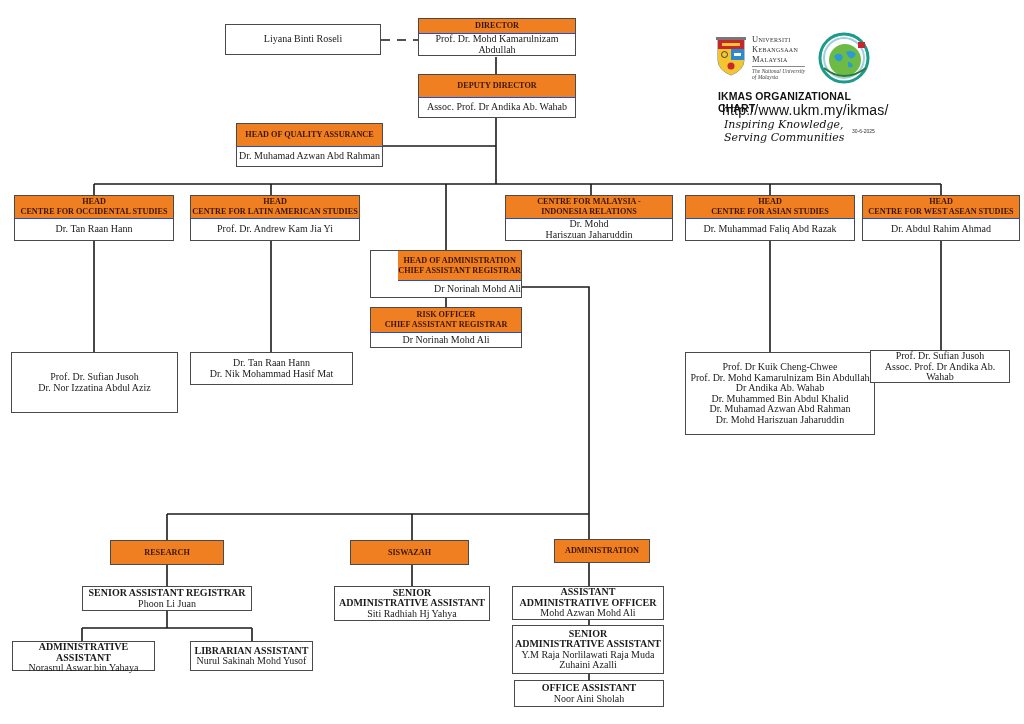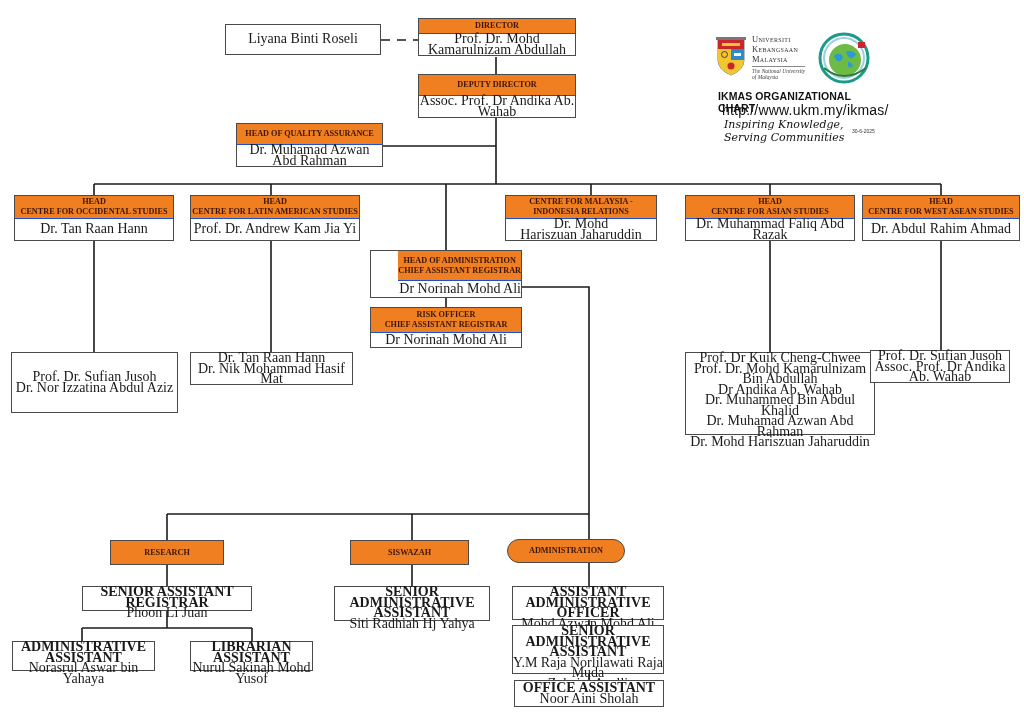--- a/index.html
+++ b/index.html
@@ -5,21 +5,21 @@
   html, body { margin:0; padding:0; }
   body { width:1024px; height:724px; background:#ffffff; position:relative; overflow:hidden;
          font-family:"Liberation Serif","DejaVu Serif",serif; color:#1a1a1a; }
   #lines { position:absolute; left:0; top:0; width:1024px; height:724px; pointer-events:none; }
   .node { position:absolute; box-sizing:border-box; border:1px solid #4a4a4a; background:#fff;
           display:flex; flex-direction:column; }
   .node .hd { background:#f07f22; color:#3a1508; font-weight:bold; font-size:8.2px; text-align:center;
               display:flex; flex-direction:column; justify-content:center; line-height:10px;
               border-bottom:1px solid #1d4ed8; }
   .node .bd { flex:1; display:flex; flex-direction:column; justify-content:center; align-items:center;
-              font-size:14px; line-height:10.5px; text-align:center; }
+              font-size:10px; line-height:10.5px; text-align:center; }
   .node.solo { background:#f07f22; justify-content:center; align-items:center; }
   .node.solo .hd { border-bottom:none; }
   .node.plain .bd .t { font-weight:bold; }
   .logo-area { position:absolute; left:710px; top:28px; width:180px; height:108px; }
   .ukm-crest { position:absolute; left:6px; top:8px; width:30px; height:40px; }
   .ukm-name { position:absolute; left:42px; top:6px; font-size:8.5px; line-height:10px; color:#333;
               letter-spacing:0.3px; font-variant:small-caps; }
   .ukm-sub { position:absolute; left:42px; top:38px; font-size:5.5px; line-height:6px; color:#444; font-style:italic;
              border-top:1px solid #888; padding-top:1px; }
   .ikmas-logo { position:absolute; left:108px; top:4px; width:52px; height:52px; }
@@ -147,21 +147,21 @@
     </div>
     <div class="node" style="left: 190px; top: 195px; width: 170px; height: 46px;">
       <div class="hd" style="height: 22px;">
         <div>HEAD</div>
         <div>CENTRE FOR LATIN AMERICAN STUDIES</div>
       </div>
       <div class="bd">
         <div>Prof. Dr. Andrew Kam Jia Yi</div>
       </div>
     </div>
-    <div class="node" style="left: 505px; top: 195px; width: 152px; height: 46px;">
+    <div class="node" style="left: 505px; top: 195px; width: 168px; height: 46px;">
       <div class="hd" style="height: 22px;">
         <div>CENTRE FOR MALAYSIA -</div>
         <div>INDONESIA RELATIONS</div>
       </div>
       <div class="bd">
         <div>Dr. Mohd</div>
         <div>Hariszuan Jaharuddin</div>
       </div>
     </div>
     <div class="node" style="left: 685px; top: 195px; width: 170px; height: 46px;">
@@ -231,21 +231,21 @@
     <div class="node solo" style="left: 110px; top: 540px; width: 114px; height: 25px;">
       <div class="hd">
         <div>RESEARCH</div>
       </div>
     </div>
     <div class="node solo" style="left: 350px; top: 540px; width: 119px; height: 25px;">
       <div class="hd">
         <div>SISWAZAH</div>
       </div>
     </div>
-    <div class="node solo" style="left: 507px; top: 539px; width: 118px; height: 24px; border-radius: 12px;">
+    <div class="node solo" style="left: 554px; top: 539px; width: 96px; height: 24px;">
       <div class="hd">
         <div>ADMINISTRATION</div>
       </div>
     </div>
     <div class="node plain" style="left: 82px; top: 586px; width: 170px; height: 25px;">
       <div class="bd">
         <div class="t">SENIOR ASSISTANT REGISTRAR</div>
         <div>Phoon Li Juan</div>
       </div>
     </div>

